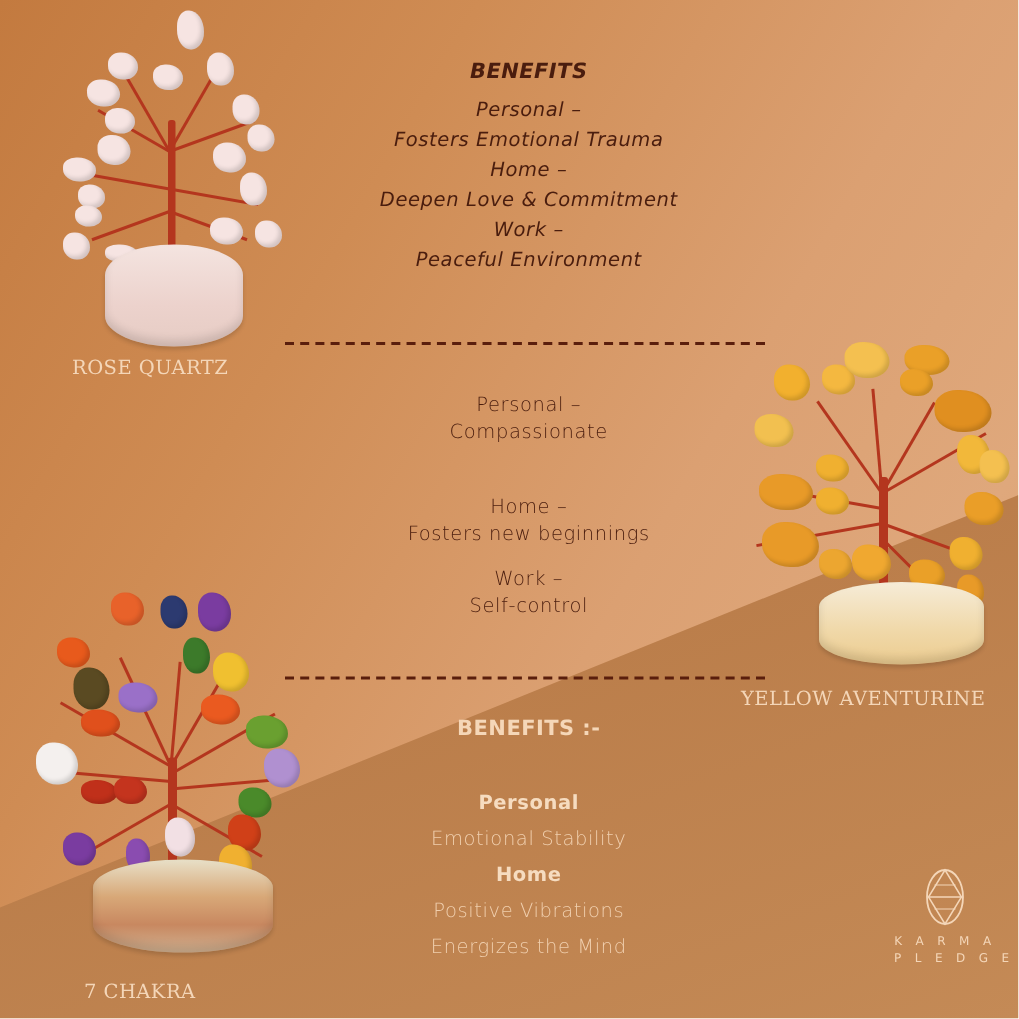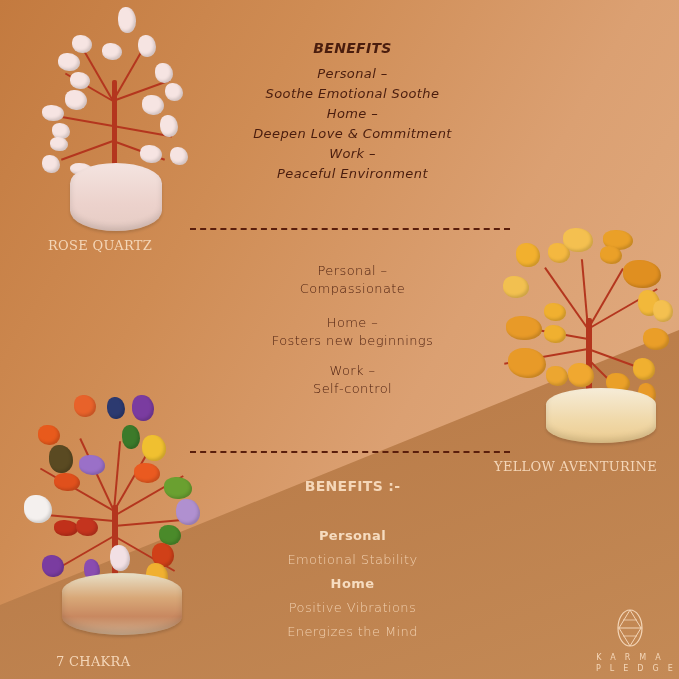--- a/index.html
+++ b/index.html
@@ -43,47 +43,47 @@
       position: absolute; height: 2px; background: #b4361e; transform-origin: 0 50%;
     }
     .stone {
       position: absolute; border-radius: 40% 55% 45% 50%;
       box-shadow: inset -2px -2px 3px rgba(0,0,0,0.15);
     }
     .base {
       position: absolute; border-radius: 50% / 30%;
       box-shadow: inset 0 -4px 6px rgba(0,0,0,0.12), 0 2px 3px rgba(0,0,0,0.15);
     }
-    .logo { position: absolute; left: 590px; top: 608px; width: 80px; text-align: center; }
+    .logo { position: absolute; left: 590px; top: 578px; width: 80px; text-align: center; }
     .logo-text {
       font-family: "DejaVu Sans", sans-serif; font-size: 8px; color: #f4d6b8;
       letter-spacing: 9px; line-height: 11px; padding-left: 6px;
     }
   </style>
 </head>
 <body>
 
 <div class="canvas">
   <div class="bg-dark"></div>
 
   <div class="section" style="top:40px;font-style:italic;">
     <div class="heading" style="margin-bottom:8px;">BENEFITS</div>
     <div class="line">Personal –</div>
-    <div class="line">Soothe Emotional Soothe</div>
+    <div class="line">Fosters Emotional Trauma</div>
     <div class="line">Home –</div>
     <div class="line">Deepen Love &amp; Commitment</div>
     <div class="line">Work –</div>
     <div class="line">Peaceful Environment</div>
   </div>
 
   <div class="divider" style="top:228px;"></div>
 
   <div class="section" style="top:262px;">
     <div class="line" style="line-height:18px;">Personal –</div>
-    <div class="line" style="line-height:18px;margin-bottom:16px;">Compassionate</div>
+    <div class="line" style="line-height:18px;margin-bottom:32px;">Compassionate</div>
     <div class="line" style="line-height:18px;">Home –</div>
     <div class="line" style="line-height:18px;margin-bottom:12px;">Fosters new beginnings</div>
     <div class="line" style="line-height:18px;">Work –</div>
     <div class="line" style="line-height:18px;">Self-control</div>
   </div>
 
   <div class="divider" style="top:451px;"></div>
 
   <div class="section light" style="top:478px;">
     <div class="heading" style="margin-bottom:30px;">BENEFITS :-</div>

